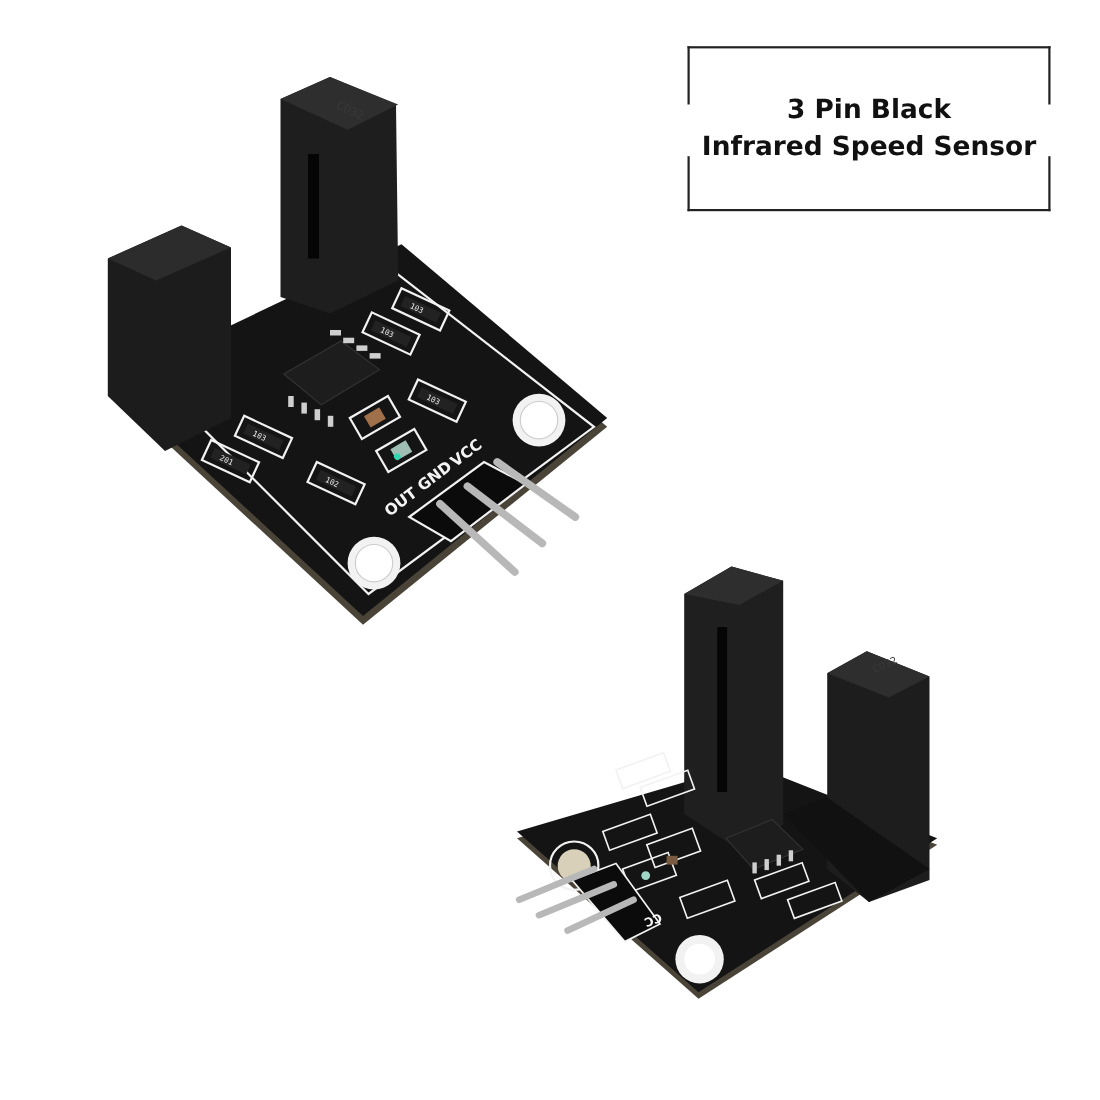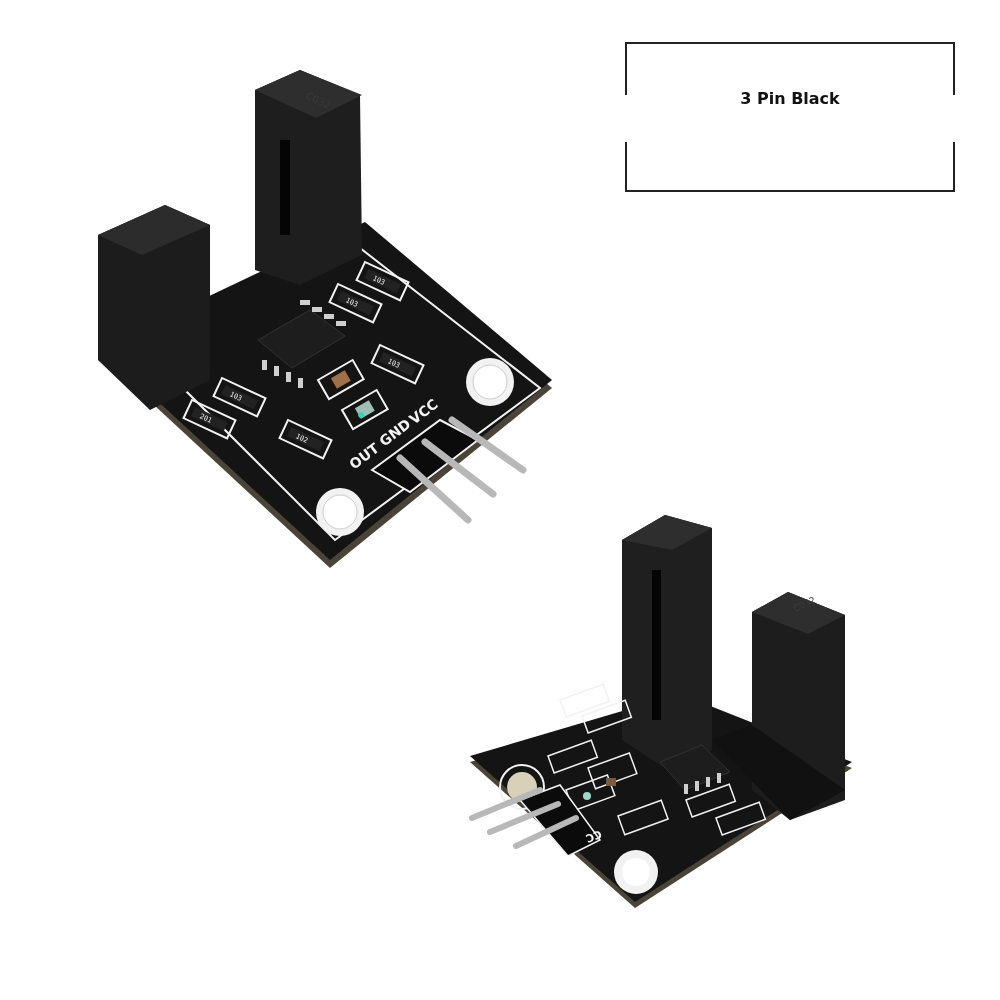--- a/index.html
+++ b/index.html
@@ -16,41 +16,42 @@
   .title-box .edge-bottom { bottom:0; }
   .title-box .edge-l-top, .title-box .edge-l-bot, .title-box .edge-r-top, .title-box .edge-r-bot {
     position:absolute; width:2px; background:#222;
   }
   .title-box .edge-l-top { left:0; top:0; height:53px; }
   .title-box .edge-l-bot { left:0; bottom:0; height:50px; }
   .title-box .edge-r-top { right:0; top:0; height:53px; }
   .title-box .edge-r-bot { right:0; bottom:0; height:50px; }
   .title-text {
     position:absolute; left:0; right:0; top:40px; text-align:center;
-    font-family:"DejaVu Sans", sans-serif; font-weight:bold; font-size:16px; line-height:34px; color:#111;
+    font-family:"DejaVu Sans", sans-serif; font-weight:bold; font-size:24px; line-height:34px; color:#111;
   }
   .title-text span { display:block; }
 
   .module { position:absolute; }
   .module svg { display:block; }
   .pcb-label { font-family:"DejaVu Sans", sans-serif; font-weight:bold; fill:#f4f4f4; }
   .res-label { font-family:"DejaVu Sans Mono", monospace; font-size:7px; fill:#eaeaea; }
 </style>
 </head>
 <body>
 
 <div class="title-box">
   <div class="edge-top"></div>
   <div class="edge-bottom"></div>
   <div class="edge-l-top"></div>
   <div class="edge-l-bot"></div>
   <div class="edge-r-top"></div>
   <div class="edge-r-bot"></div>
   <div class="title-text">
     <span>3 Pin Black</span>
+    <span>Infrared Speed Sensor</span>
   </div>
 </div>
 
 <div class="module" style="left:0;top:0;width:620px;height:620px;">
   <svg width="620" height="620" viewBox="0 0 620 620">
 
     <polygon points="100,355 365,230 552,388 330,568" fill="#4a4438"></polygon>
     <polygon points="100,348 365,222 552,380 330,560" fill="#141414"></polygon>
     <polygon points="180,385 360,248 540,388 335,540" fill="none" stroke="#f2f2f2" stroke-width="2"></polygon>
 

